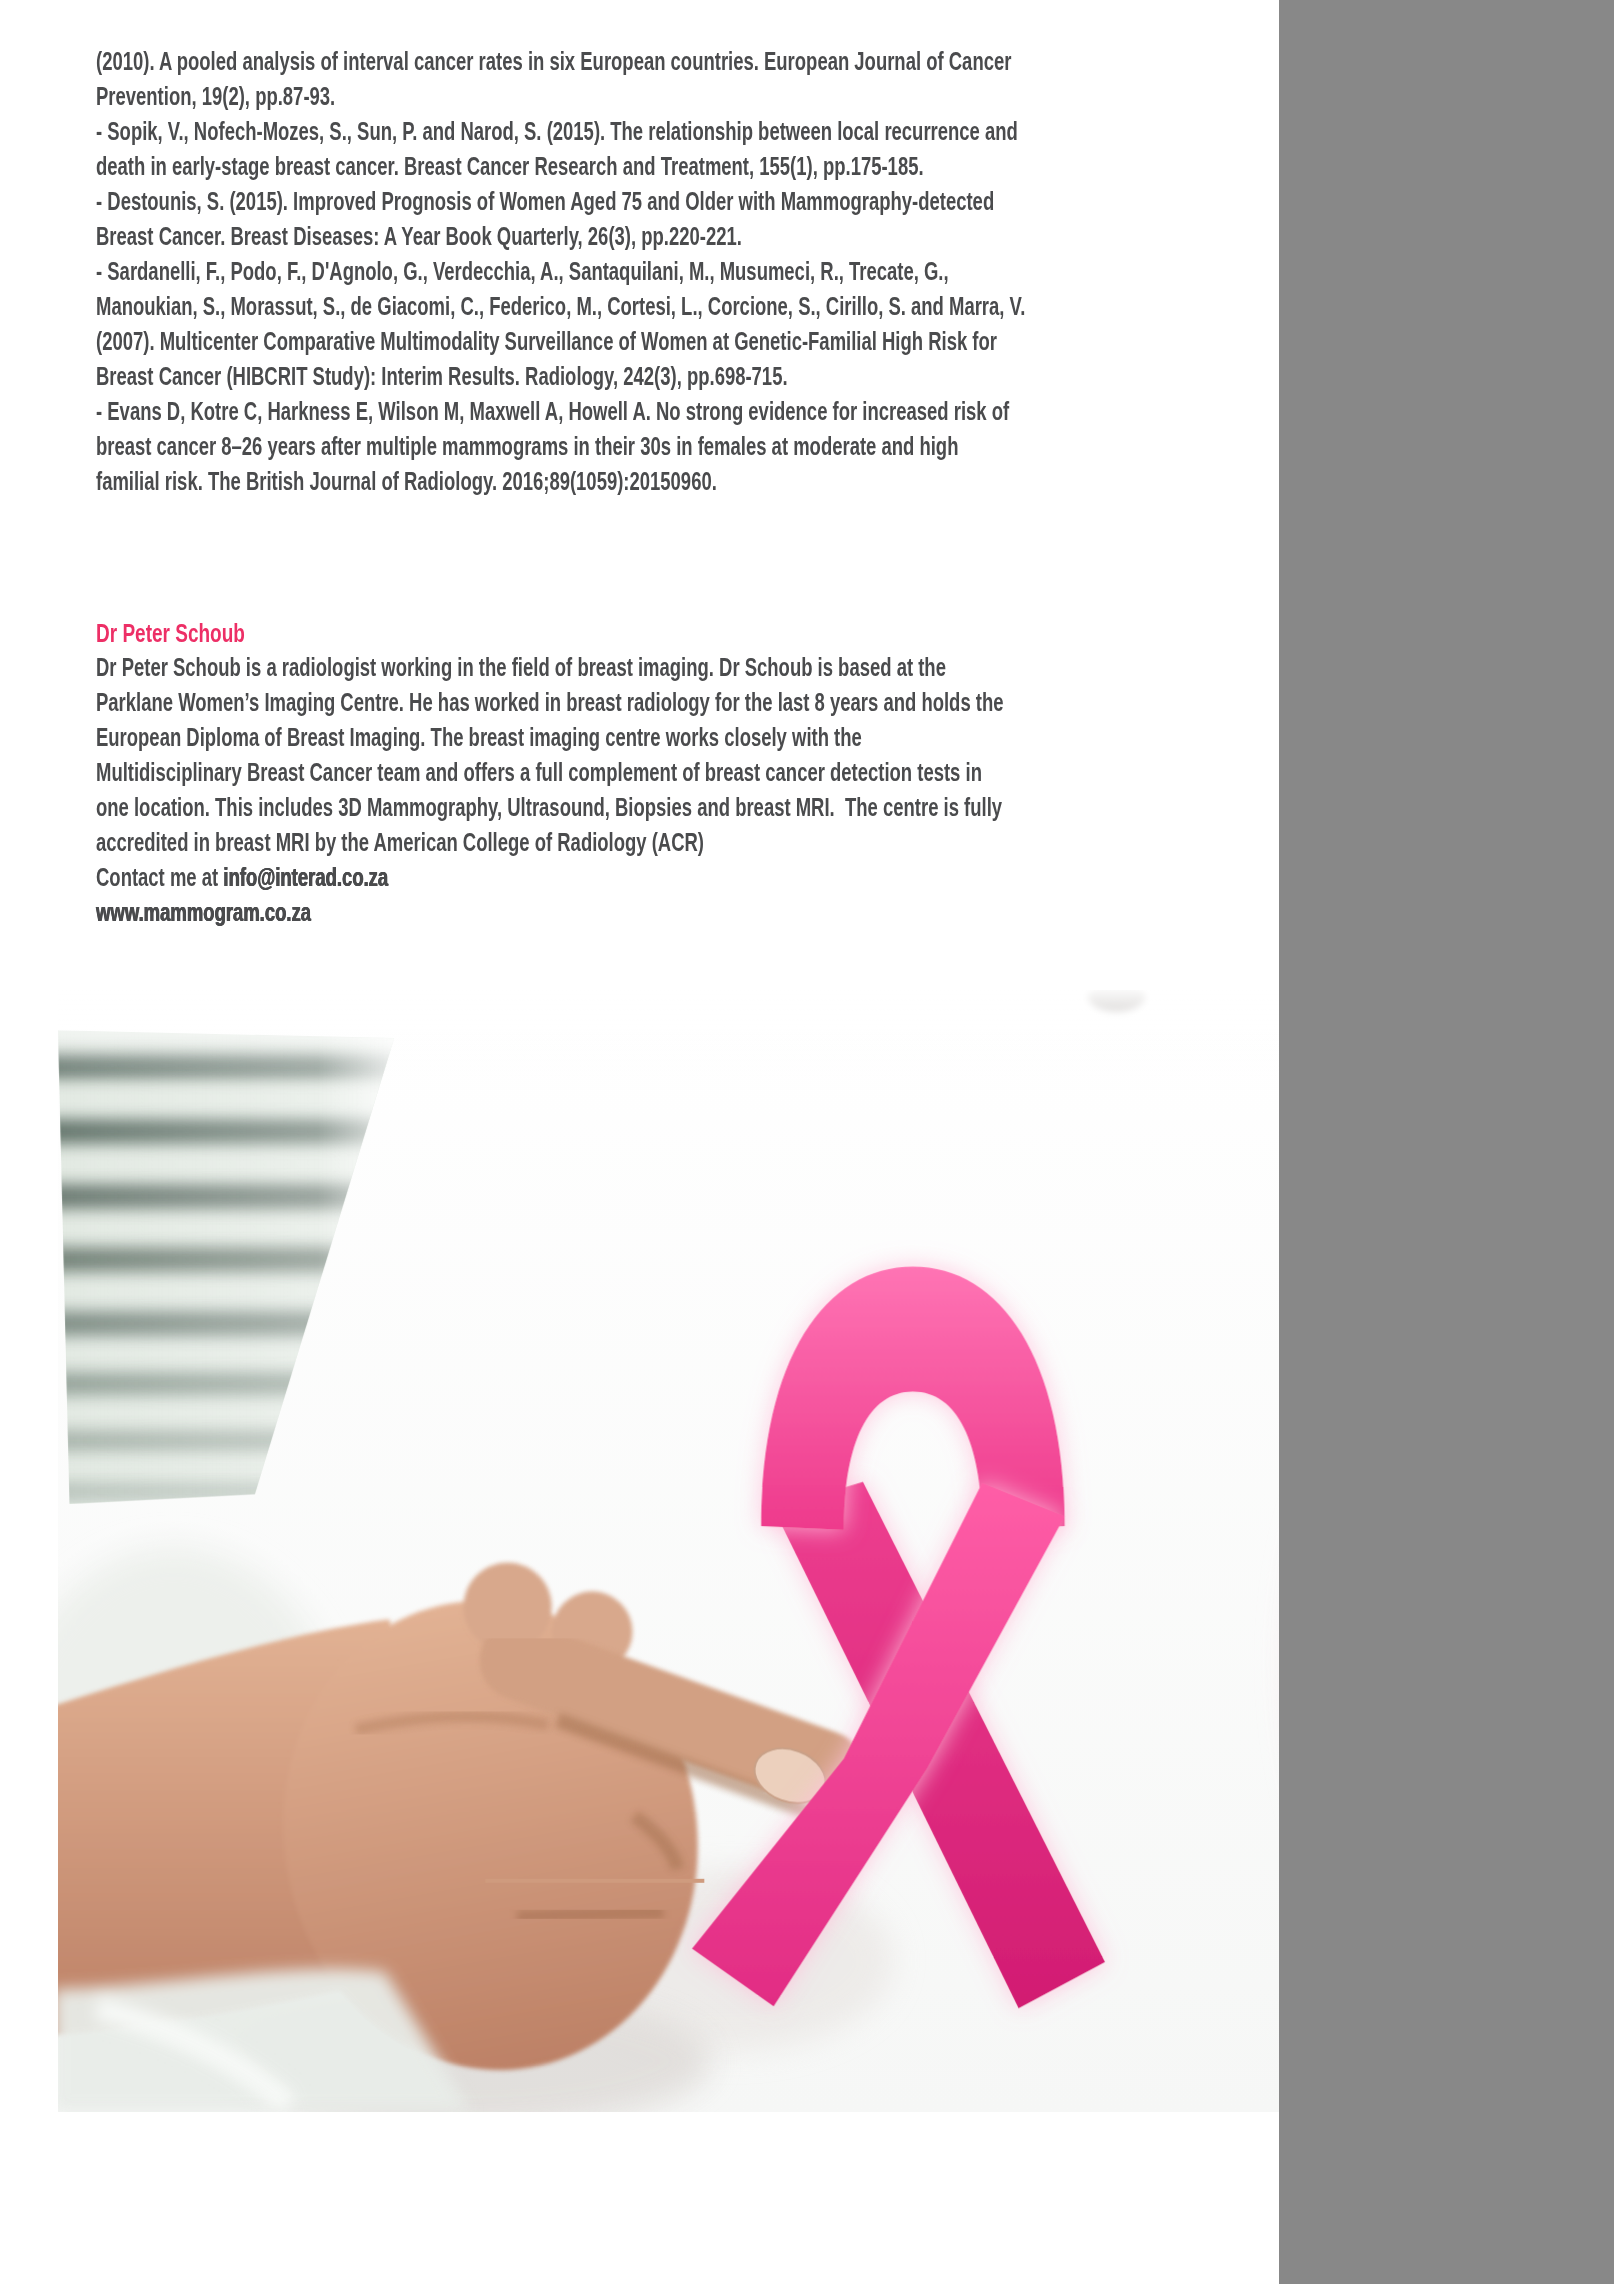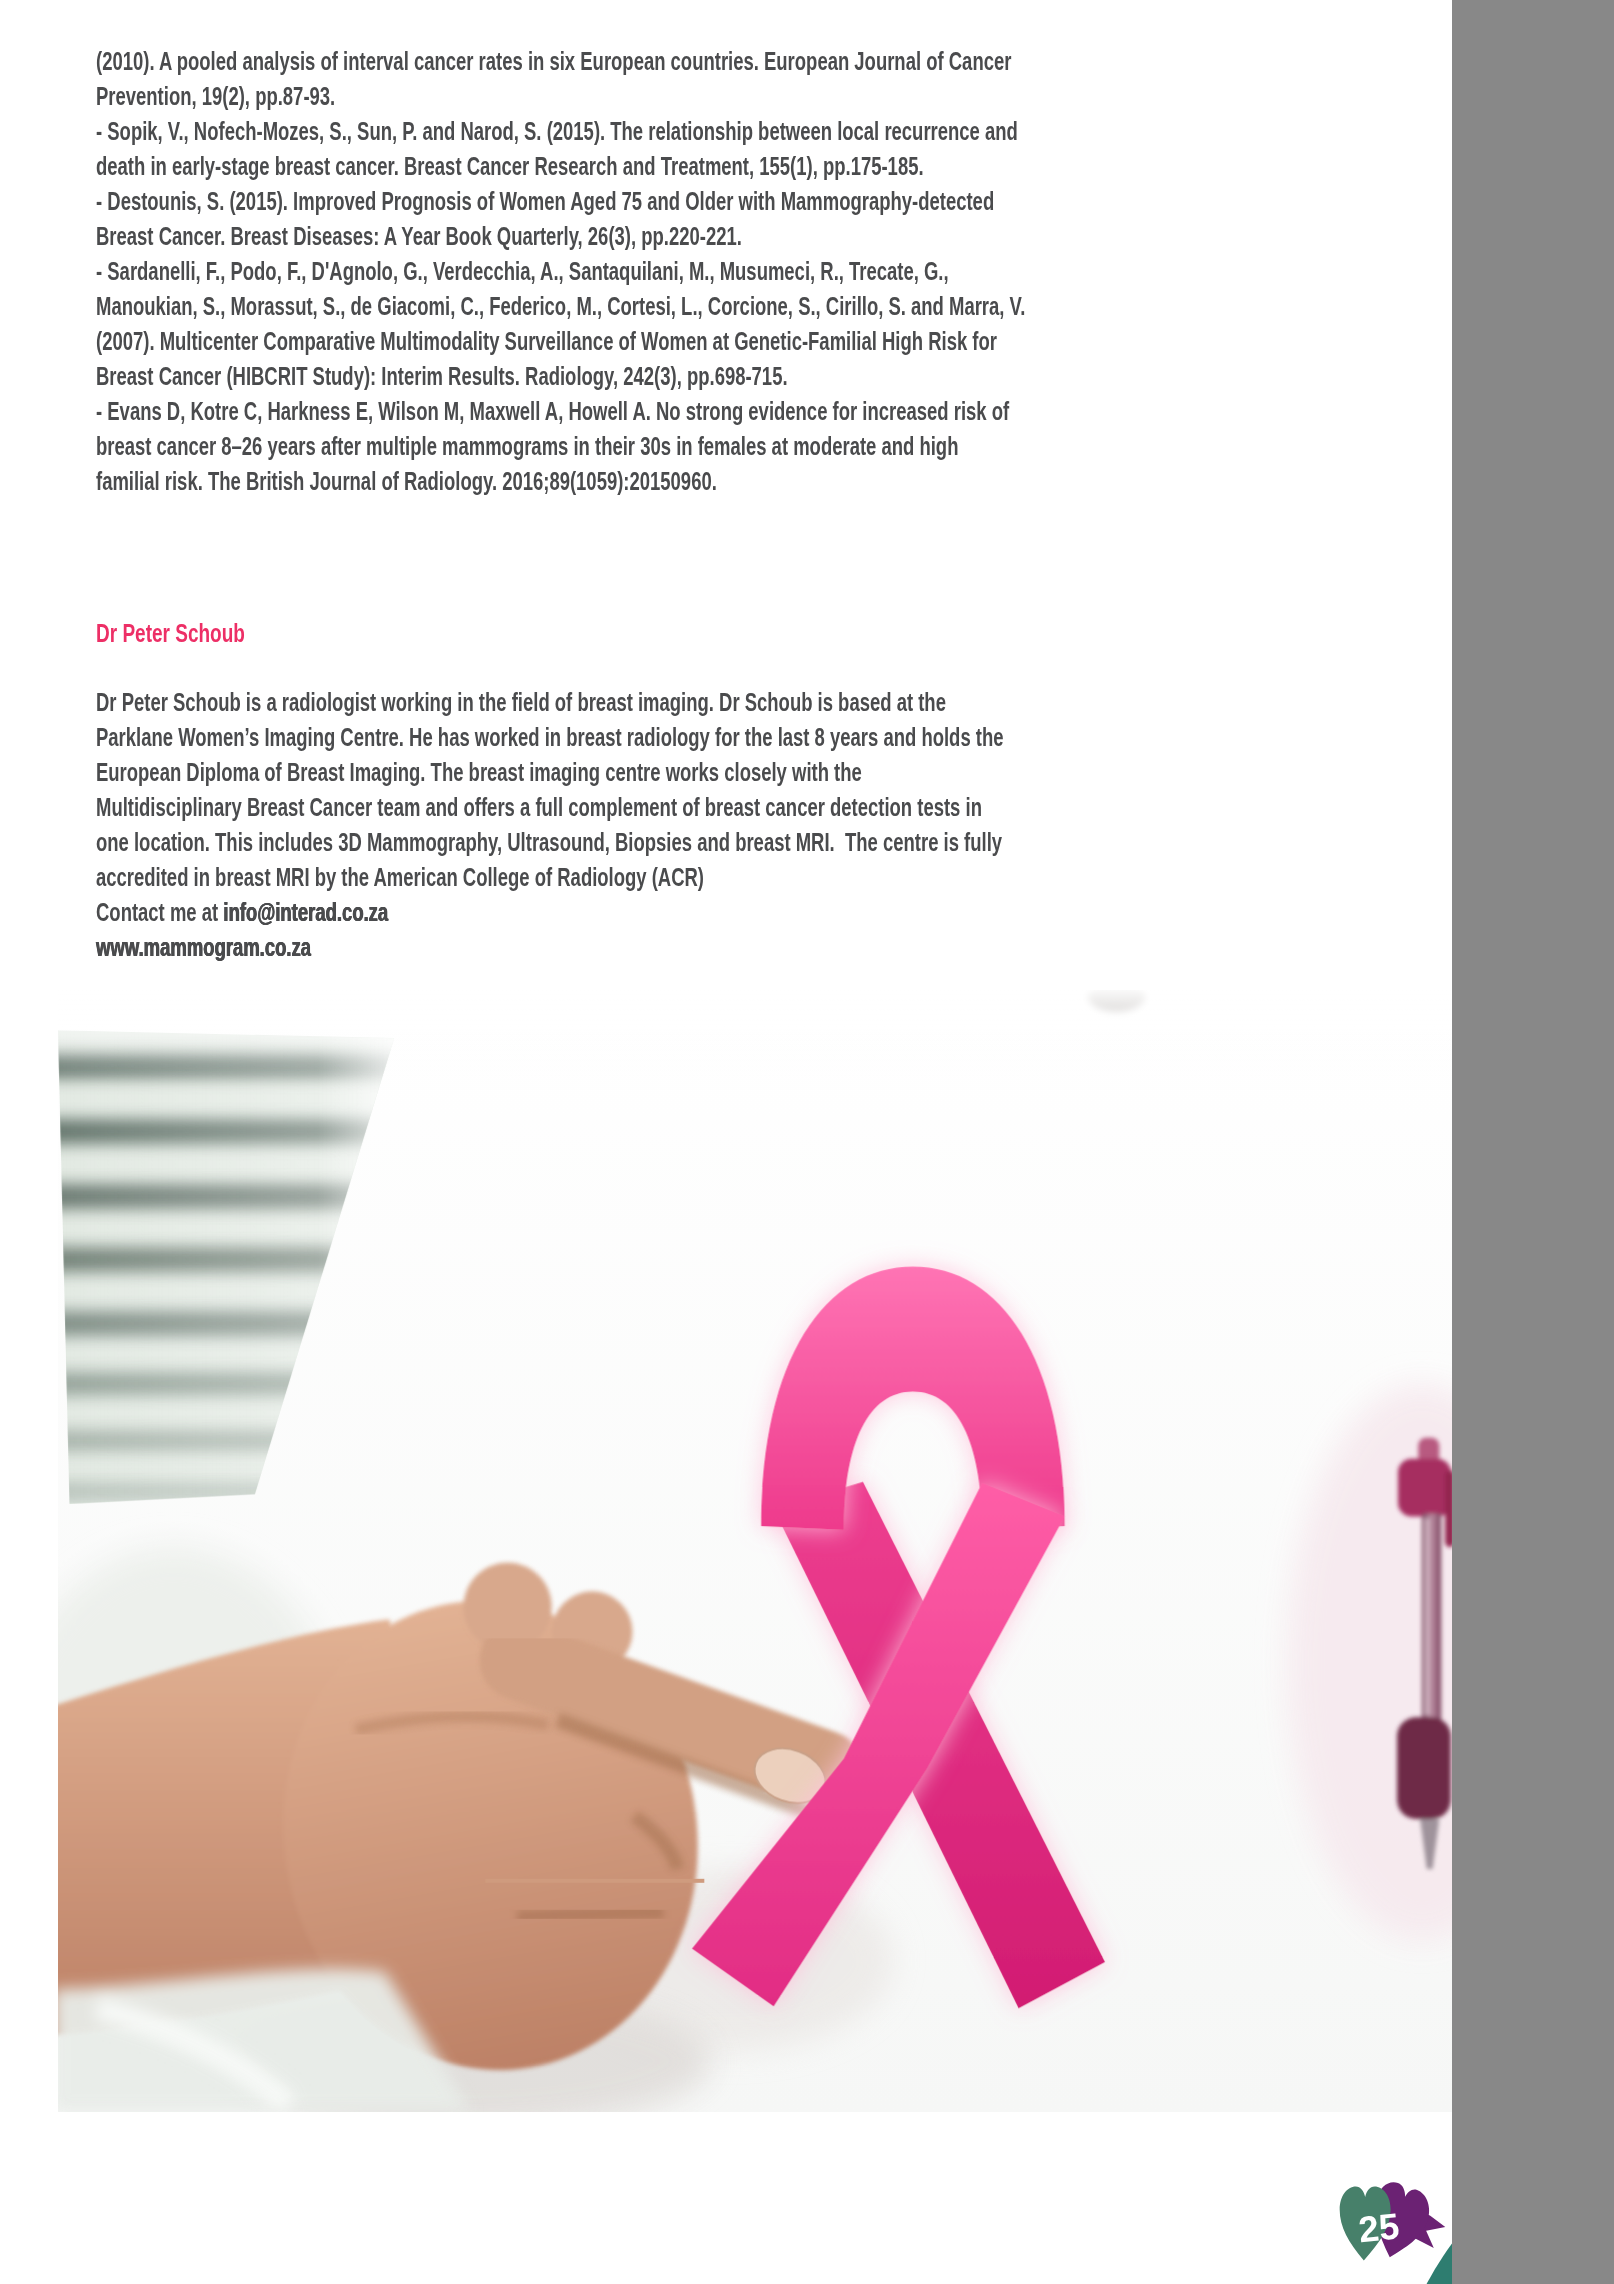--- a/index.html
+++ b/index.html
@@ -1,18 +1,18 @@
 <!DOCTYPE html>
 <html><head>
 <meta charset="utf-8">
 <style>
   html,body{margin:0;padding:0;background:#888;}
   .page{
     position:relative;
-    width:1452px;height:2285px;
+    width:1279px;height:2285px;
     background:#ffffff;
     overflow:hidden;
     font-family:"Liberation Sans",sans-serif;
   }
   .textcol{position:absolute;left:96px;color:#4a4b4d;font-weight:700;font-size:26.4px;}
   .line{
     height:35px;line-height:35px;white-space:pre;
     transform:scaleX(0.70);transform-origin:0 50%;
   }
   .heading{
@@ -56,21 +56,21 @@
       <div class="line">Manoukian, S., Morassut, S., de Giacomi, C., Federico, M., Cortesi, L., Corcione, S., Cirillo, S. and Marra, V.</div>
       <div class="line">(2007). Multicenter Comparative Multimodality Surveillance of Women at Genetic-Familial High Risk for</div>
       <div class="line">Breast Cancer (HIBCRIT Study): Interim Results. Radiology, 242(3), pp.698-715.</div>
       <div class="line">- Evans D, Kotre C, Harkness E, Wilson M, Maxwell A, Howell A. No strong evidence for increased risk of</div>
       <div class="line">breast cancer 8–26 years after multiple mammograms in their 30s in females at moderate and high</div>
       <div class="line">familial risk. The British Journal of Radiology. 2016;89(1059):20150960.</div>
     </div>
 
   <div class="heading">Dr Peter Schoub</div>
 
-  <div class="textcol" style="top:685px">
+  <div class="textcol" style="top:650px">
     <div>
         <div class="line">Dr Peter Schoub is a radiologist working in the field of breast imaging. Dr Schoub is based at the</div>
         <div class="line">Parklane Women’s Imaging Centre. He has worked in breast radiology for the last 8 years and holds the</div>
         <div class="line">European Diploma of Breast Imaging. The breast imaging centre works closely with the</div>
         <div class="line">Multidisciplinary Breast Cancer team and offers a full complement of breast cancer detection tests in</div>
         <div class="line">one location. This includes 3D Mammography, Ultrasound, Biopsies and breast MRI.  The centre is fully</div>
         <div class="line">accredited in breast MRI by the American College of Radiology (ACR)</div>
       </div>
     <div class="line"><span>Contact me at </span><span class="xbold">info@interad.co.za</span></div>
     <div class="line xbold">www.mammogram.co.za</div>

